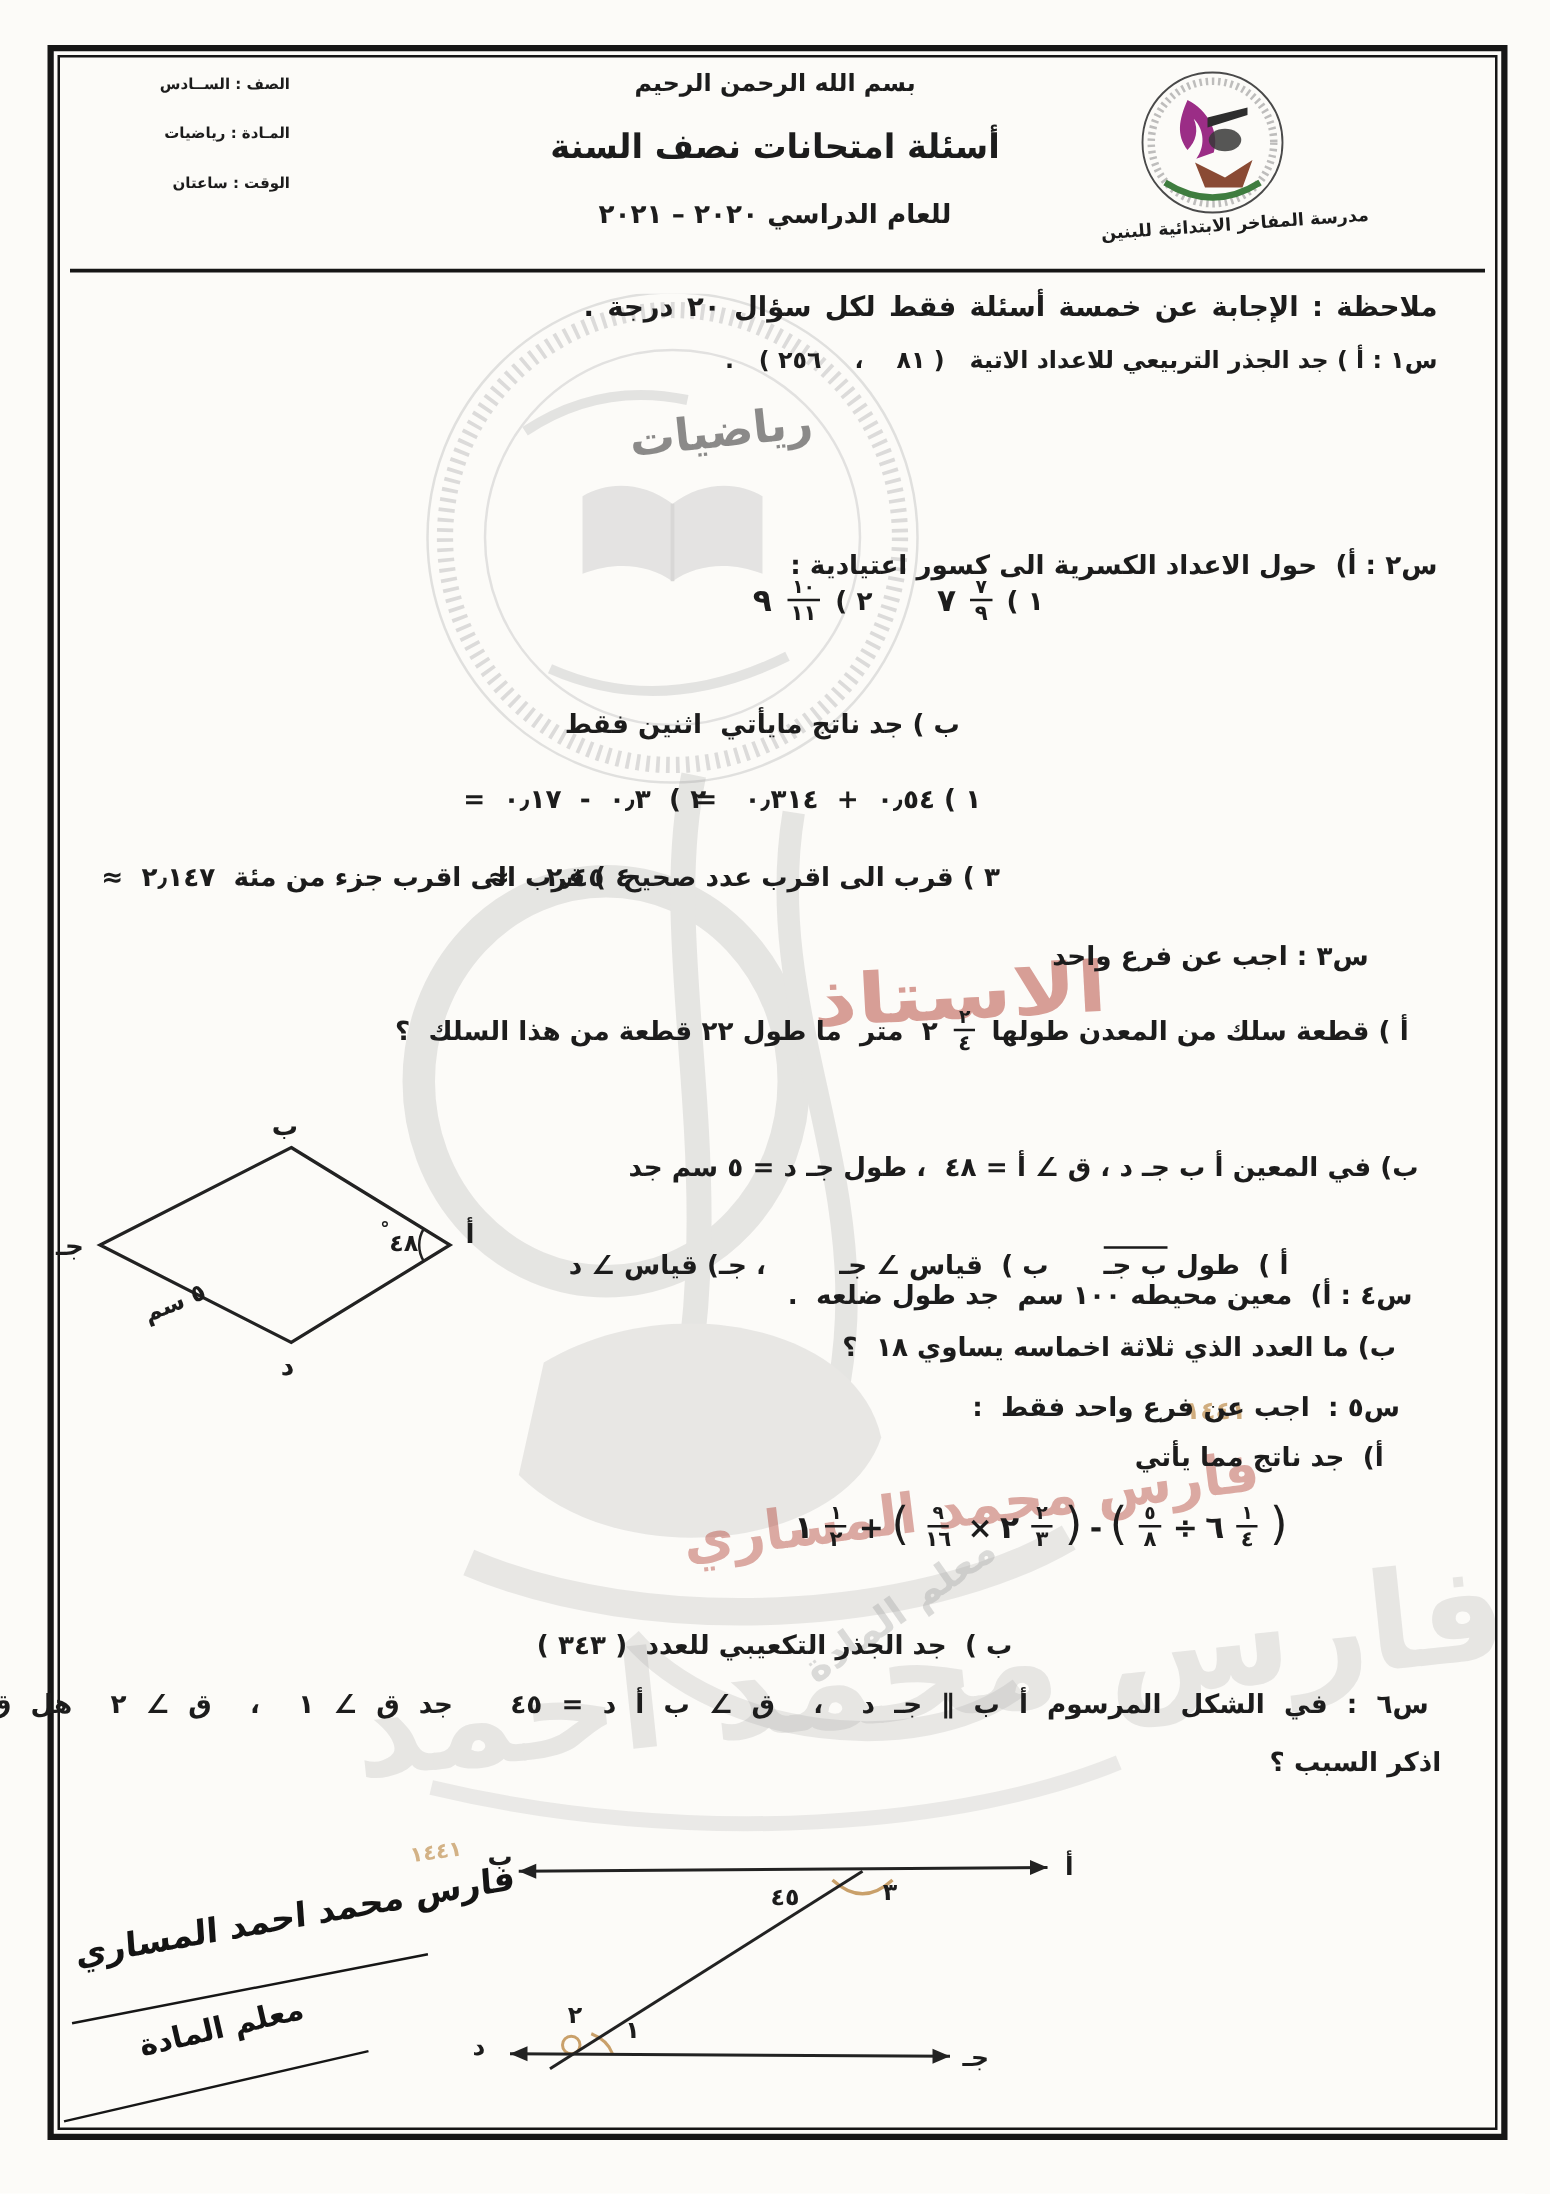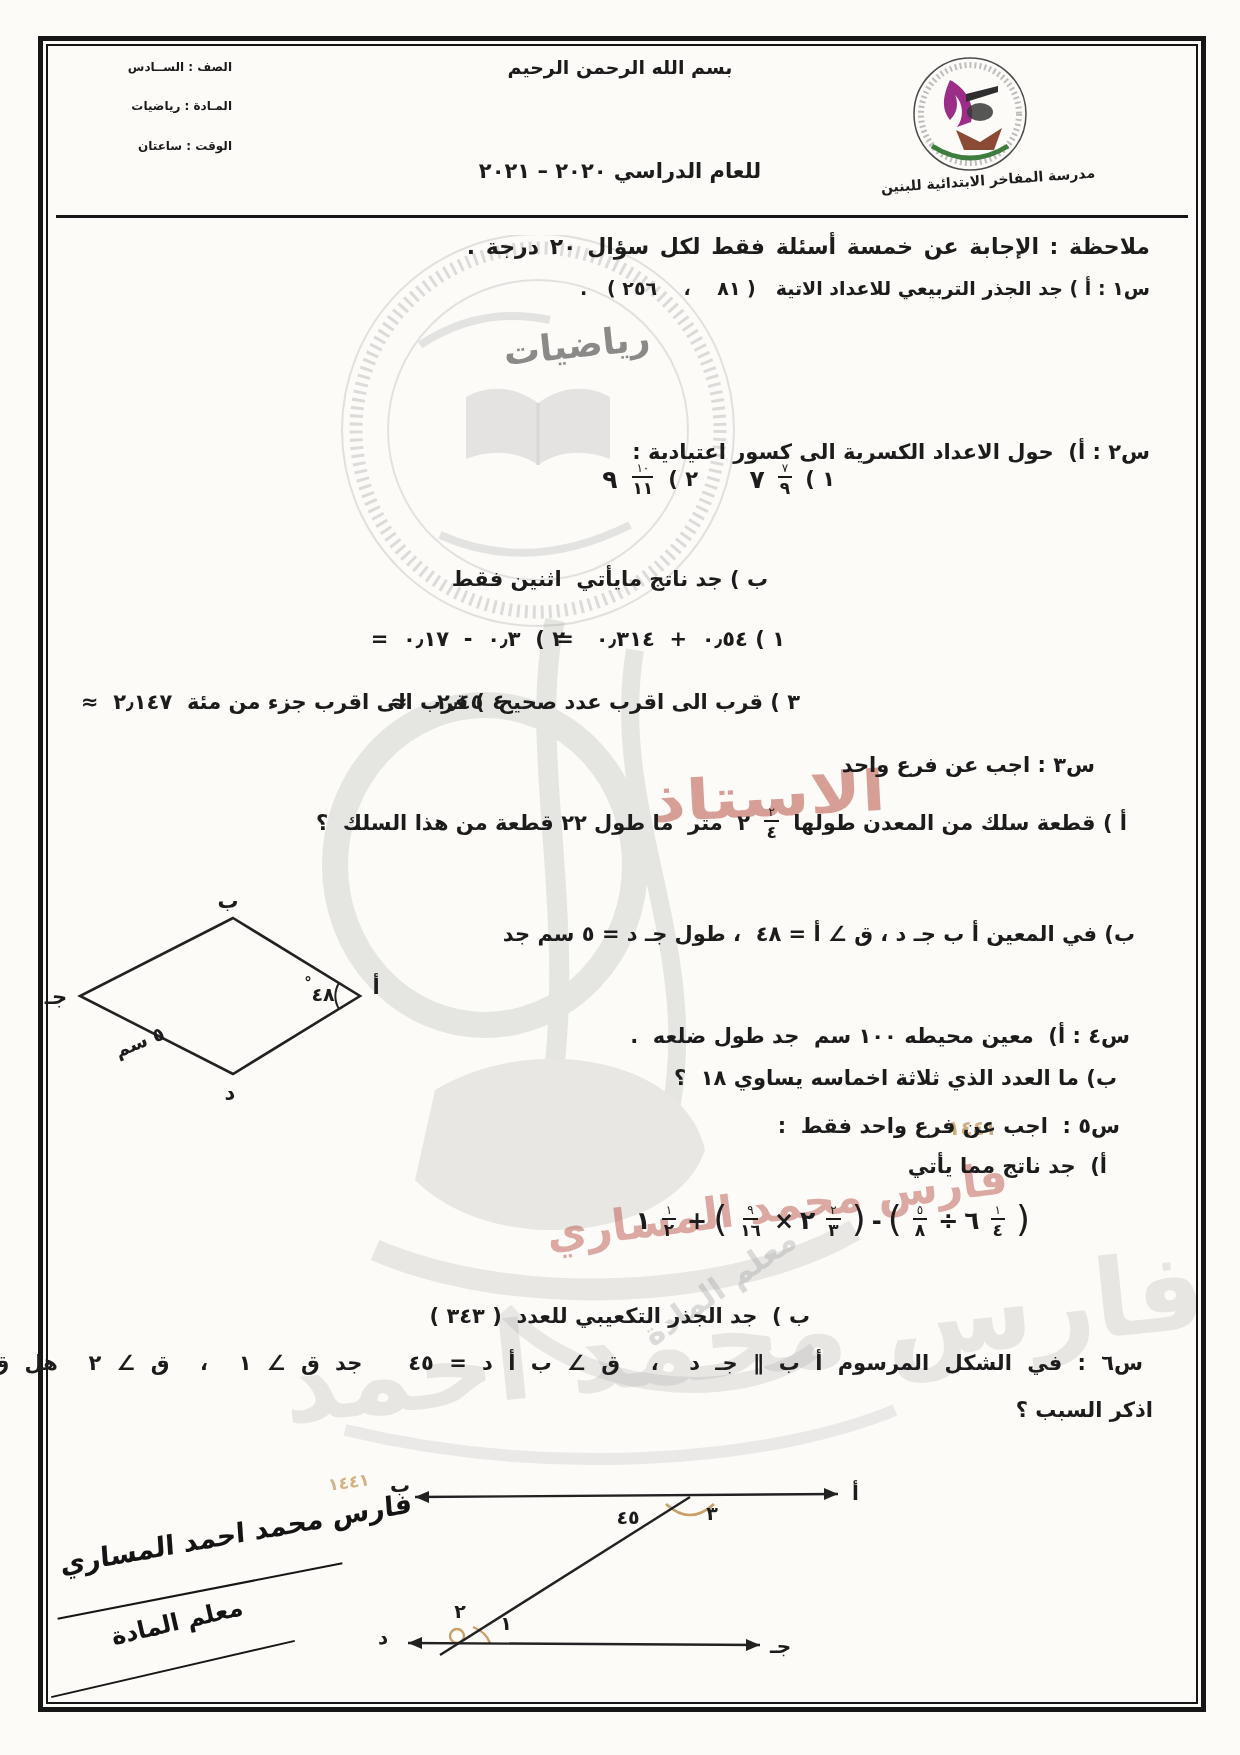--- a/index.html
+++ b/index.html
@@ -8,21 +8,21 @@
   .frame-outer{position:absolute;left:38px;top:36px;width:1158px;height:1666px;
         border:5px solid #161616;}
   .frame-inner{position:absolute;inset:3px;border:2px solid #161616;}
   .hline{position:absolute;background:#161616;}
   .line{position:absolute;direction:rtl;font-weight:700;font-size:21px;color:#1c1c1c;
         white-space:pre;line-height:1.25;}
   .hdr{font-size:12px;}
   .center{text-align:center;}
   .mixedrow{display:flex;direction:rtl;align-items:center;gap:8px;}
   .frac{display:inline-flex;flex-direction:column;align-items:center;line-height:1;margin:0 3px;}
-  .frac .fn{font-size:12px;font-weight:400;padding:0 4px 2px 4px;border-bottom:2.5px solid #1a1a1a;}
+  .frac .fn{font-size:15px;font-weight:700;padding:0 4px 2px 4px;border-bottom:2.5px solid #1a1a1a;}
   .frac .fd{font-size:17px;font-weight:700;padding:2px 4px 0 4px;}
   .whole{font-size:25px;font-weight:700;}
   .eq{display:flex;direction:ltr;align-items:center;gap:6px;font-weight:700;}
   .eq .p{font-size:36px;font-weight:400;line-height:1;transform:translateY(-2px);}
   .eq .op{font-size:24px;}
   .wm{position:absolute;pointer-events:none;}
   .wm-red{color:#b03a2e;font-weight:900;white-space:nowrap;}
   .wm-tan{color:#c9a06a;font-weight:700;white-space:nowrap;}
   .wm-gray{color:#9e9e9e;font-weight:900;white-space:nowrap;}
   svg text{font-family:"DejaVu Sans", sans-serif;font-weight:700;fill:#1c1c1c;}
@@ -65,20 +65,21 @@
 
   <div class="frame-outer">
     <div class="frame-inner"></div>
   </div>
 
   <div class="line hdr" style="right:1008px;top:60px;">الصف : الســادس</div>
   <div class="line hdr" style="right:1008px;top:99px;">المـادة : رياضيات</div>
   <div class="line hdr" style="right:1008px;top:139px;">الوقت : ساعتان</div>
 
   <div class="line center" style="left:470px;width:300px;top:56px;font-size:19px;right:auto;">بسم الله الرحمن الرحيم</div>
+  <div class="line center" style="left:400px;width:440px;top:101px;font-size:27px;right:auto;">أسئلة امتحانات نصف السنة</div>
   <div class="line center" style="left:400px;width:440px;top:158px;font-size:21px;right:auto;">للعام الدراسي ٢٠٢٠ – ٢٠٢١</div>
 
   <svg style="position:absolute;left:898px;top:50px;" width="140" height="135" viewBox="0 0 140 135">
     <circle cx="72" cy="64" r="56" fill="#fcfbf8" stroke="#4a4a4a" stroke-width="1.5"></circle>
     <circle cx="72" cy="64" r="49" fill="none" stroke="#8a8a8a" stroke-width="6" stroke-dasharray="2 3" opacity="0.55"></circle>
     <path d="M52,30 C45,46 43,58 52,70 C59,63 61,54 57,45 C66,54 66,68 59,77 L73,72 C78,56 68,38 52,30 Z" fill="#9b2d86"></path>
     <path d="M68,44 L100,36 L100,42 L68,52 Z" fill="#2e2e2e"></path>
     <ellipse cx="82" cy="62" rx="13" ry="9" fill="#383838" opacity="0.85"></ellipse>
     <path d="M58,80 L82,92 L104,78 L96,100 L66,100 Z" fill="#8a4a34"></path>
     <path d="M34,96 Q72,120 110,96" fill="none" stroke="#3f7d3f" stroke-width="5"></path>
@@ -121,20 +122,23 @@
   <div class="line mixedrow" style="right:113px;top:806px;gap:2px;">
     <span>أ ) قطعة سلك من المعدن طولها </span>
     <span class="frac">
       <span class="fn">٢</span>
       <span class="fd">٤</span>
     </span>
     <span> ٢  متر  ما طول ٢٢ قطعة من هذا السلك  ؟</span>
   </div>
 
   <div class="line" style="right:105px;top:921px;">ب) في المعين أ ب جـ د ، ق ∠ أ = ٤٨  ، طول جـ د = ٥ سم جد</div>
+  <div class="line" style="right:180px;top:973px;">
+    <span>أ )  طول </span><span style="border-top:2.5px solid #1a1a1a;padding-top:1px;">ب جـ</span><span>      ب )  قياس ∠ جـ        ، جـ) قياس ∠ د</span>
+  </div>
 
   <svg style="position:absolute;left:30px;top:860px;" width="390" height="255" viewBox="0 0 390 255">
     <polygon points="203,58 330,136 203,214 50,136" fill="none" stroke="#222" stroke-width="2.6"></polygon>
     <path d="M309,123 A 25 25 0 0 0 309,149" fill="none" stroke="#222" stroke-width="2"></path>
     <text x="198" y="48" font-size="21" text-anchor="middle">ب</text>
     <text x="26" y="144" font-size="21" text-anchor="middle">جـ</text>
     <text x="200" y="240" font-size="21" text-anchor="middle">د</text>
     <text x="346" y="134" font-size="21" text-anchor="middle">أ</text>
     <text x="293" y="141" font-size="19" text-anchor="middle">٤٨</text>
     <text x="278" y="128" font-size="15" text-anchor="middle">°</text>

